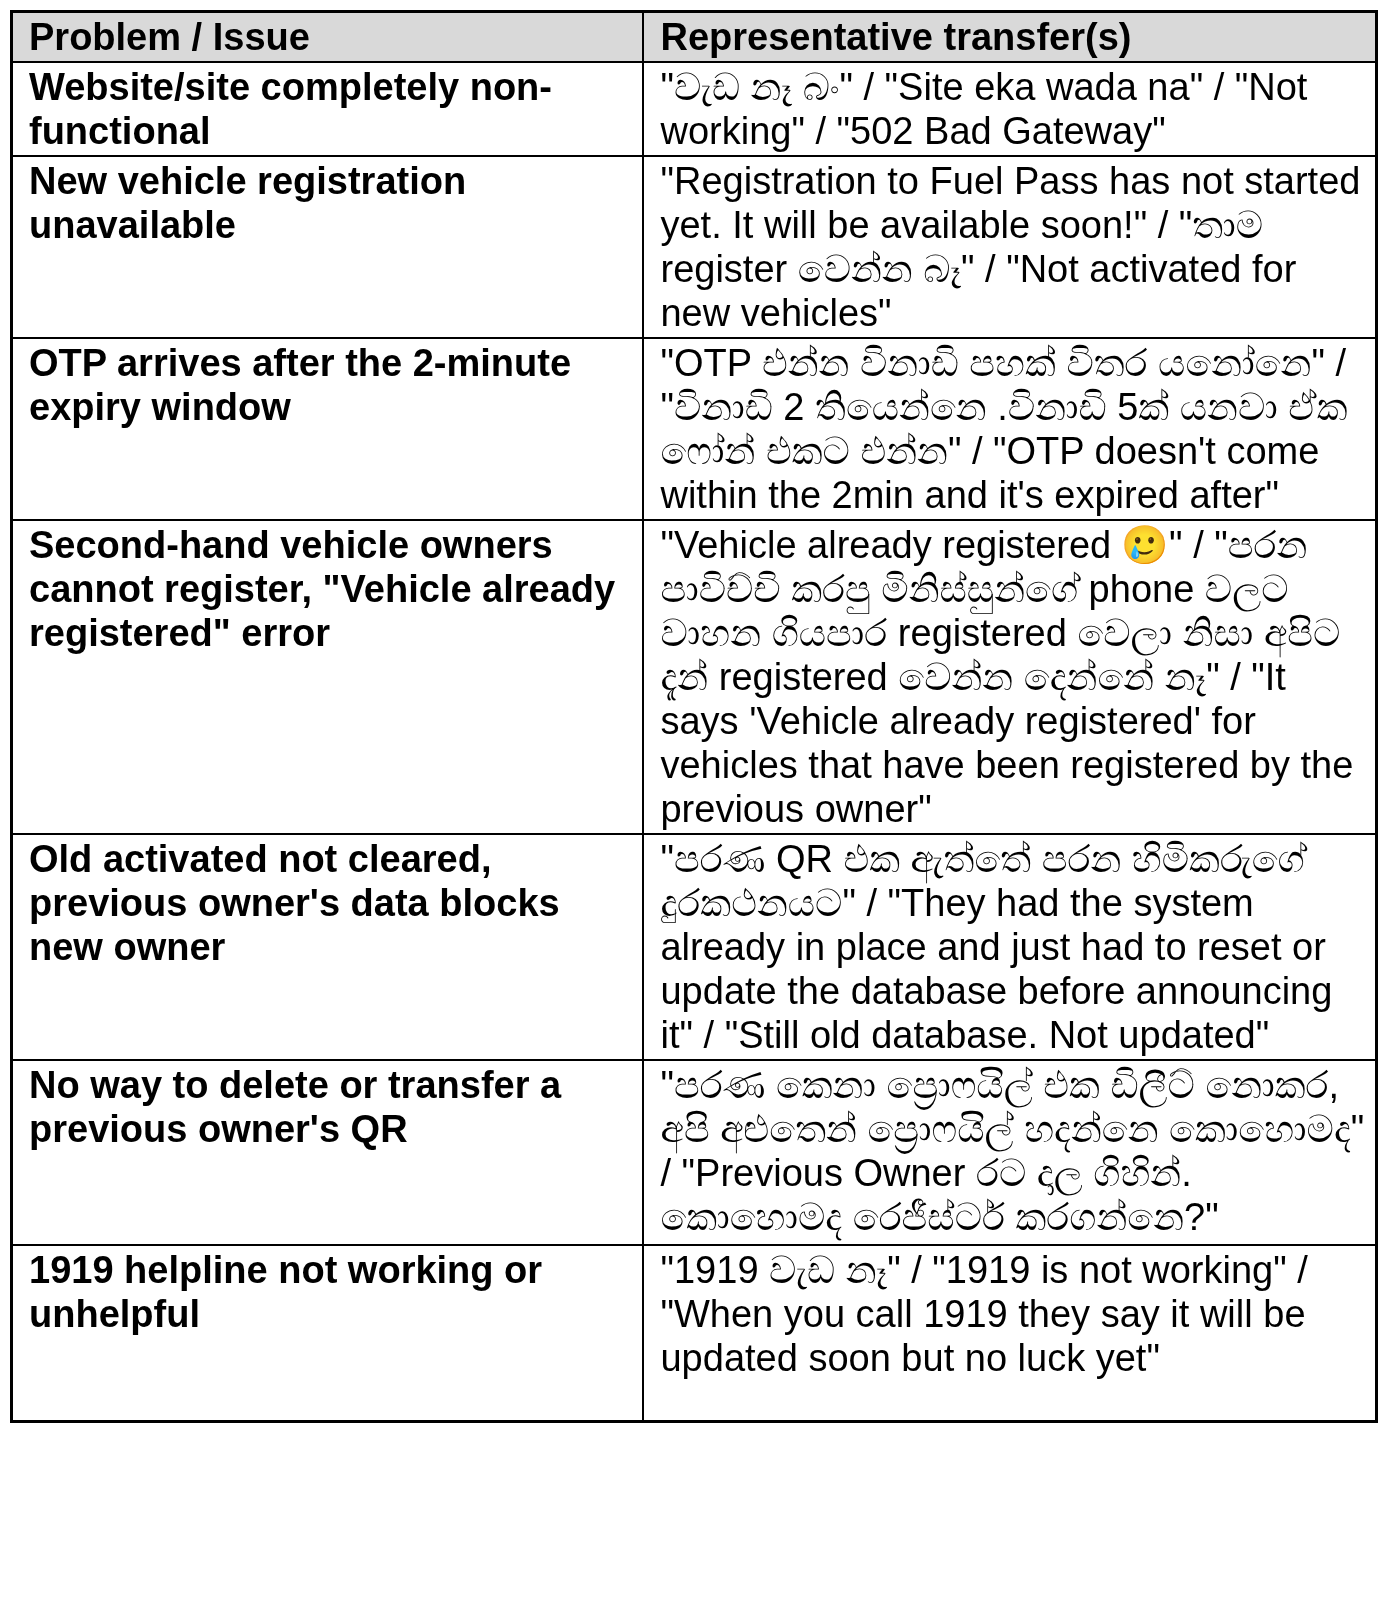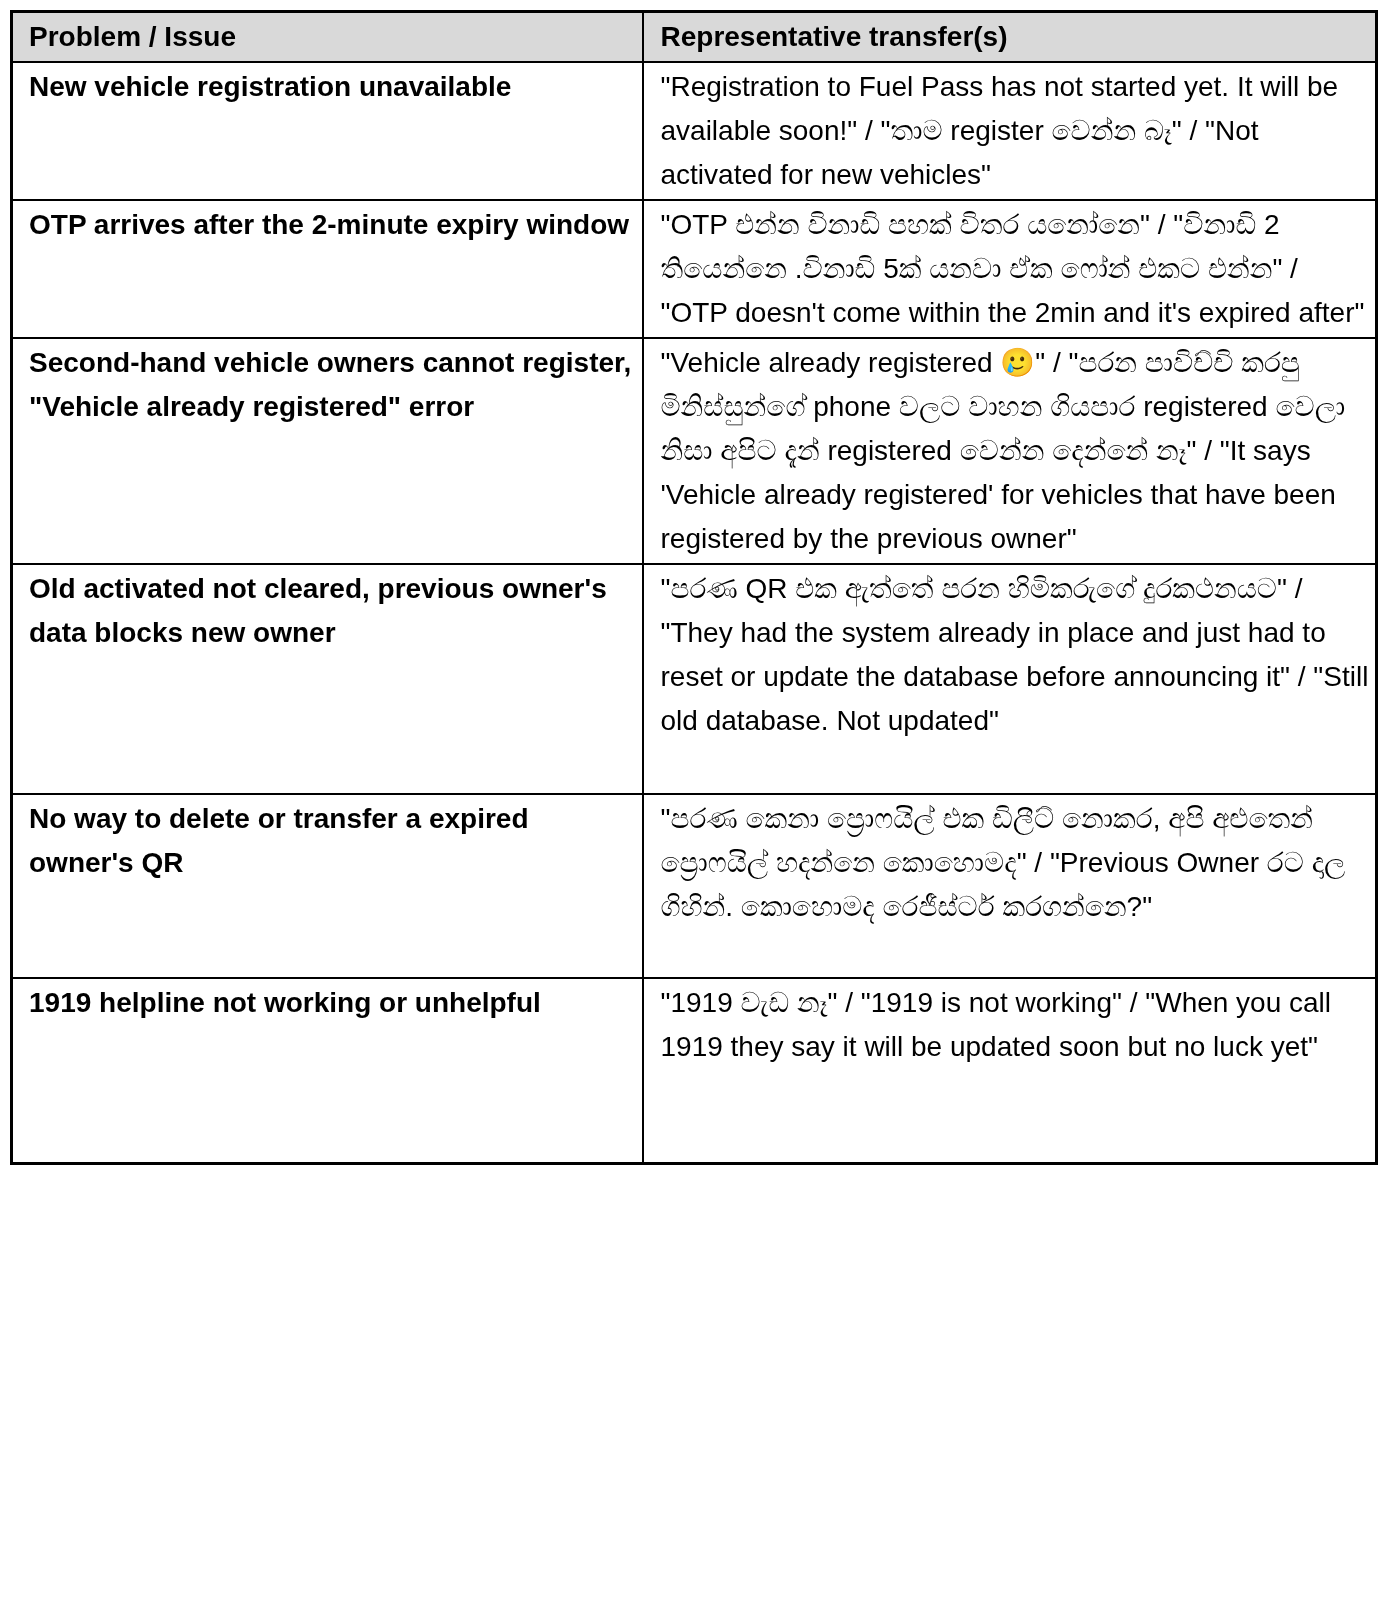--- a/index.html
+++ b/index.html
@@ -21,21 +21,21 @@
     border-collapse: collapse;
     border: 3px solid #000000;
     table-layout: fixed;
   }
   table.issues-table th,
   table.issues-table td {
     border: 2px solid #000000;
     vertical-align: top;
     text-align: left;
     padding: 2px 2px 2px 16px;
-    font-size: 28px;
+    font-size: 38px;
     line-height: 44px;
     overflow-wrap: break-word;
   }
   col.col-issue   { width: 46.3%; }
   col.col-comment { width: 53.7%; }
   thead th {
     background: #d9d9d9;
     font-weight: bold;
     height: 44px;
   }
@@ -67,37 +67,41 @@
       <col class="col-comment">
     </colgroup>
     <thead>
       <tr>
         <th>Problem / Issue</th>
         <th>Representative transfer(s)</th>
       </tr>
     </thead>
     <tbody>
       <tr>
+        <td class="issue-cell">Website/site completely non-functional</td>
+        <td class="comment-cell">"වැඩ නෑ බං" / "Site eka wada na" / "Not working" / "502 Bad Gateway"</td>
+      </tr>
+      <tr>
         <td class="issue-cell">New vehicle registration unavailable</td>
         <td class="comment-cell">"Registration to Fuel Pass has not started yet. It will be available soon!" / "තාම register වෙන්න බෑ" / "Not activated for new vehicles"</td>
       </tr>
       <tr>
         <td class="issue-cell">OTP arrives after the 2-minute expiry window</td>
         <td class="comment-cell">"OTP එන්න විනාඩි පහක් විතර යනෝනෙ" / "විනාඩි 2 තියෙන්නෙ .විනාඩි 5ක් යනවා ඒක ෆෝන් එකට එන්න" / "OTP doesn't come within the 2min and it's expired after"</td>
       </tr>
       <tr>
         <td class="issue-cell">Second-hand vehicle owners cannot register, "Vehicle already registered" error</td>
         <td class="comment-cell">"Vehicle already registered 🥲" / "පරන පාවිච්චි කරපු මිනිස්සුන්ගේ phone වලට වාහන ගියපාර registered වෙලා නිසා අපිට දැන් registered වෙන්න දෙන්නේ නෑ" / "It says 'Vehicle already registered' for vehicles that have been registered by the previous owner"</td>
       </tr>
       <tr>
         <td class="issue-cell">Old activated not cleared, previous owner's data blocks new owner</td>
         <td class="comment-cell">"පරණ QR එක ඇත්තේ පරන හිමිකරුගේ දුරකථනයට" / "They had the system already in place and just had to reset or update the database before announcing it" / "Still old database. Not updated"</td>
       </tr>
       <tr>
-        <td class="issue-cell">No way to delete or transfer a expired owner's QR</td>
+        <td class="issue-cell">No way to delete or transfer a previous owner's QR</td>
         <td class="comment-cell">"පරණ කෙනා ප්‍රොෆයිල් එක ඩිලීට් නොකර, අපි අළුතෙන් ප්‍රොෆයිල් හදන්නෙ කොහොමද" / "Previous Owner රට දාල ගිහින්. කොහොමද රෙජීස්ටර් කරගන්නෙ?"</td>
       </tr>
       <tr>
         <td class="issue-cell">1919 helpline not working or unhelpful</td>
         <td class="comment-cell">"1919 වැඩ නෑ" / "1919 is not working" / "When you call 1919 they say it will be updated soon but no luck yet"</td>
       </tr>
     </tbody>
   </table>
 </div>
 

